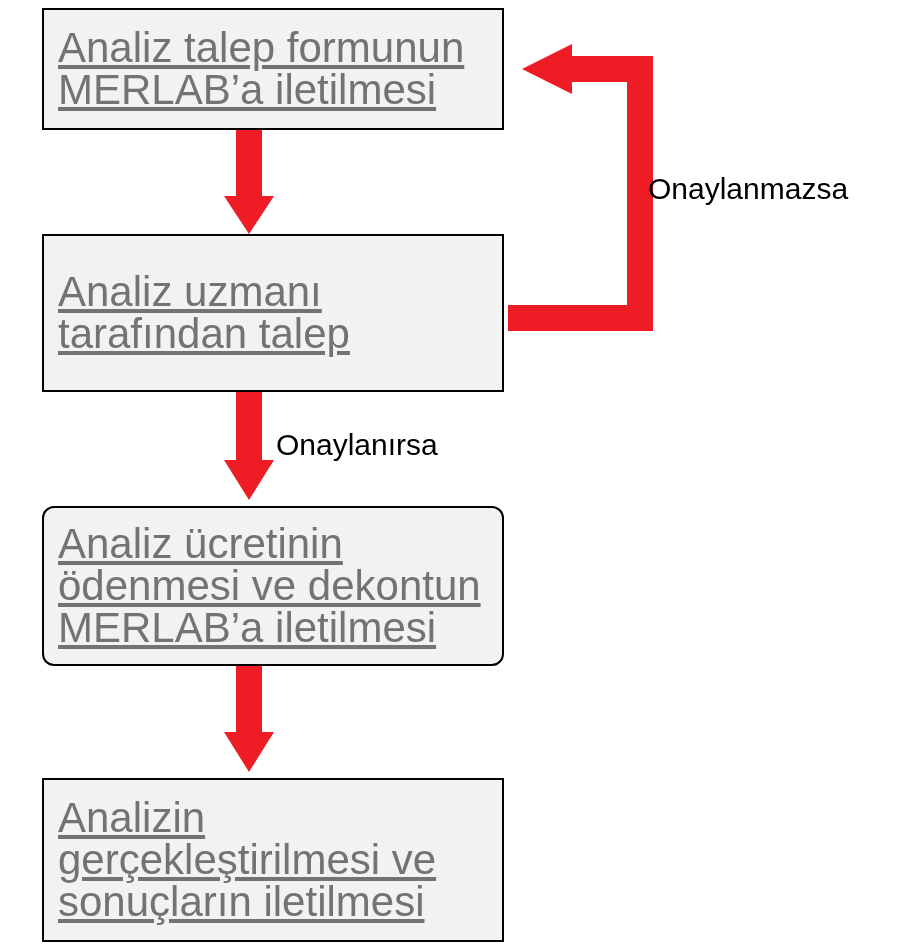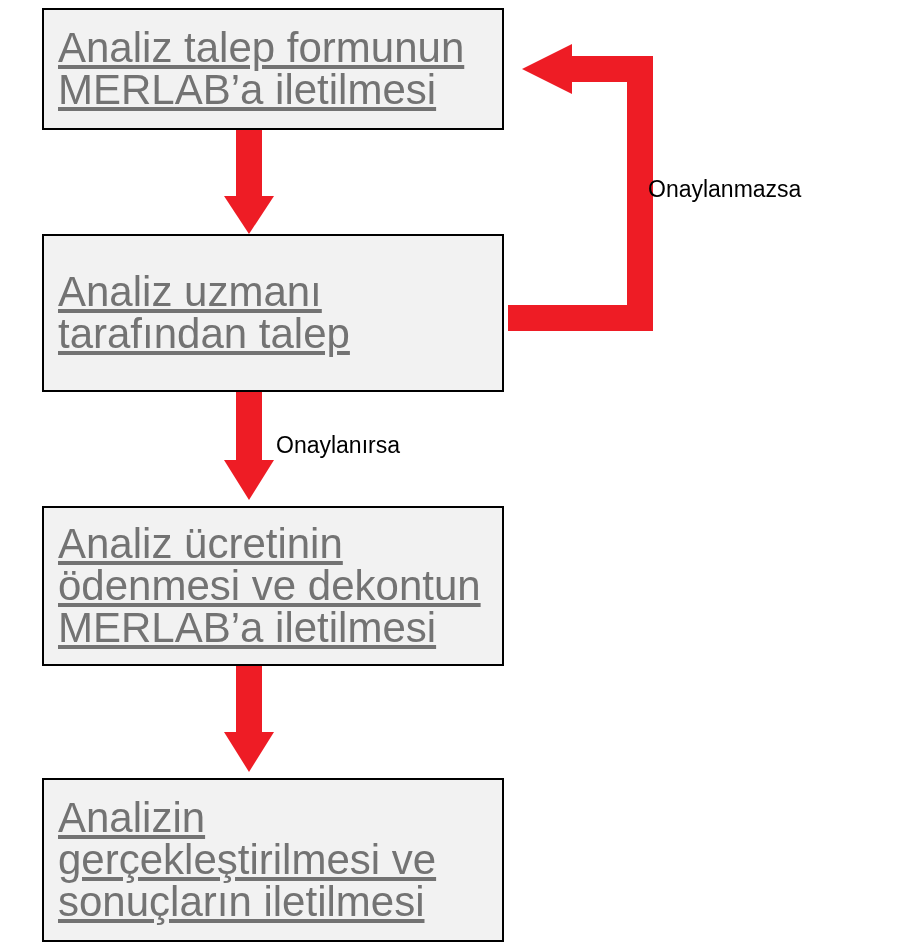--- a/index.html
+++ b/index.html
@@ -29,21 +29,21 @@
   }
   .node .line {
     font-size: 42px;
     line-height: 42px;
     color: #737373;
     white-space: pre;
     text-decoration: underline;
   }
   .edge-label {
     position: absolute;
-    font-size: 23px;
+    font-size: 30px;
     line-height: 34px;
     color: #000000;
     white-space: pre;
   }
   svg.arrows {
     position: absolute;
     left: 0;
     top: 0;
     width: 916px;
     height: 950px;
@@ -81,21 +81,21 @@
   <div class="node" style="left:42px; top:8px; width:462px; height:122px;">
     <div class="line">Analiz talep formunun</div>
     <div class="line">MERLAB’a iletilmesi</div>
   </div>
 
   <div class="node" style="left:42px; top:234px; width:462px; height:158px;">
     <div class="line">Analiz uzmanı</div>
     <div class="line">tarafından talep</div>
   </div>
 
-  <div class="node" style="left:42px; top:506px; width:462px; height:160px;">
+  <div class="node" style="left:42px; top:506px; width:462px; height:160px;border-radius:12px;">
     <div class="line">Analiz ücretinin</div>
     <div class="line">ödenmesi ve dekontun</div>
     <div class="line">MERLAB’a iletilmesi</div>
   </div>
 
   <div class="node" style="left:42px; top:778px; width:462px; height:164px;">
     <div class="line">Analizin</div>
     <div class="line">gerçekleştirilmesi ve</div>
     <div class="line">sonuçların iletilmesi</div>
   </div>

